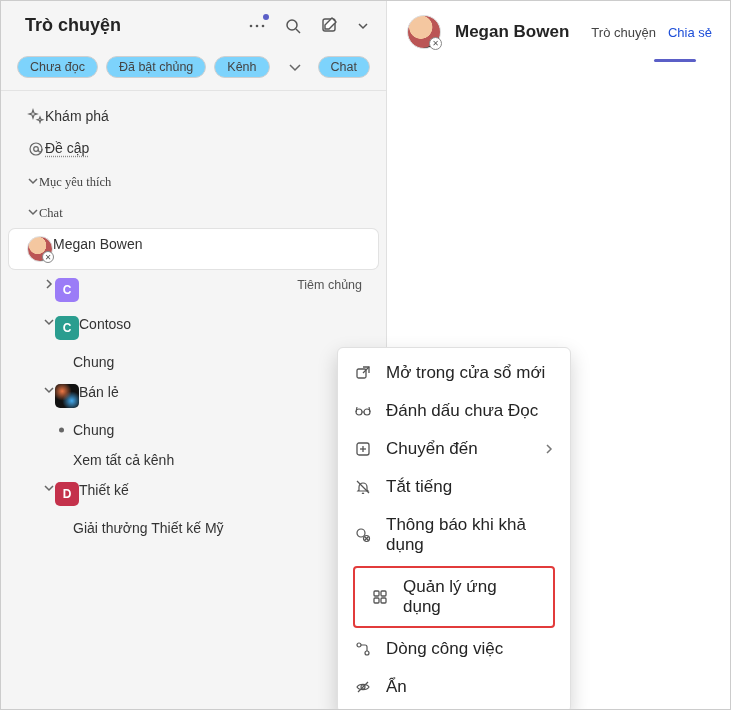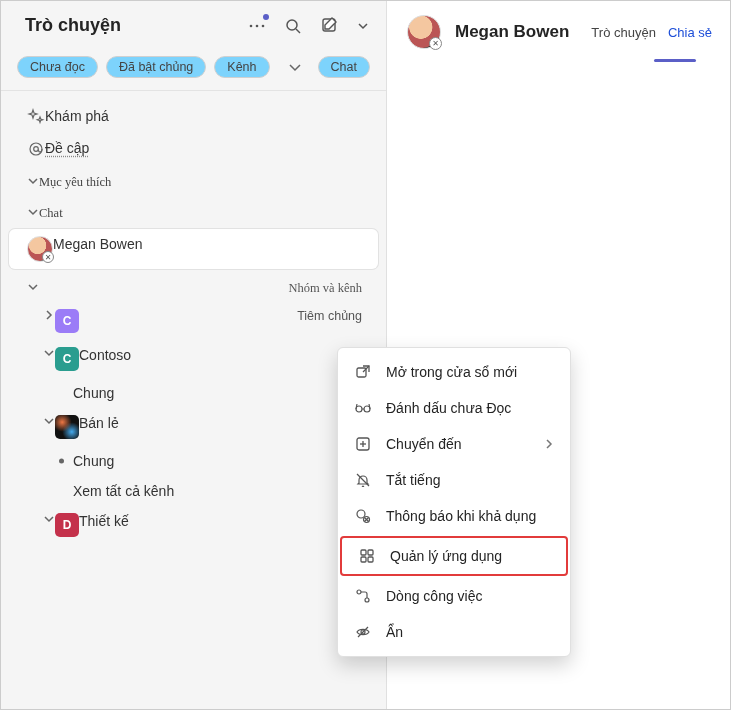--- a/index.html
+++ b/index.html
@@ -129,26 +129,26 @@
     width: 234px;
     background:#fff;
     border:1px solid #e0e0e0;
     border-radius:6px;
     box-shadow: 0 8px 20px rgba(0,0,0,0.18);
     padding:6px 0;
     z-index: 50;
   }
   .menu-item {
     display:flex; align-items:center; gap:14px;
-    padding:9px 16px; font-size:14px; color:#242424; cursor:pointer;
+    padding:9px 16px; font-size:17px; color:#242424; cursor:pointer;
   }
   .menu-item .mi-icon { width:18px; height:18px; flex:0 0 18px; display:flex; align-items:center; justify-content:center; color:#555; }
   .menu-item .mi-chevron { margin-left:auto; color:#777; }
   .menu-highlight {
-    border:2.5px solid #E23B3B; border-radius:4px; margin:2px 2px;
+    border:2.5px solid #E23B3B; border-radius:4px; margin:2px 15px;
   }
 
   svg { display:block; }
 </style>
 </head>
 <body>
 
 <div class="layout">
 
   <div class="left-pane">
@@ -239,28 +239,20 @@
         <span>Chat</span>
       </div>
 
       <div class="nav-item chat-item selected">
         <span class="avatar">
           <span class="presence">✕</span>
         </span>
         <span>Megan Bowen</span>
       </div>
 
-      <div class="nav-item section" style="justify-content:flex-start;">
-        <span>
-          <svg width="12" height="12" viewBox="0 0 12 12" fill="none" stroke="#666" stroke-width="1.5">
-              <polyline points="2,4 6,8 10,4"></polyline>
-            </svg>
-        </span>
-        <span class="row-right">Nhóm và kênh</span>
-      </div>
 
       <div class="nav-item indent1">
         <span>
           <svg width="12" height="12" viewBox="0 0 12 12" fill="none" stroke="#666" stroke-width="1.5">
               <polyline points="4,2 8,6 4,10"></polyline>
             </svg>
         </span>
         <span class="team-sq team-violet">C</span>
         <span class="row-right">Tiêm chủng</span>
       </div>
@@ -295,20 +287,23 @@
       </div>
 
       <div class="nav-item indent1">
         <span>
           <svg width="12" height="12" viewBox="0 0 12 12" fill="none" stroke="#666" stroke-width="1.5">
               <polyline points="2,4 6,8 10,4"></polyline>
             </svg>
         </span>
         <span class="team-sq team-red">D</span>
         <span>Thiết kế</span>
+      </div>
+      <div class="nav-item indent2">
+        <span>Giải thưởng Thiết kế Mỹ</span>
       </div>
 
     </div>
   </div>
 
   <div class="right-pane">
     <div class="right-header">
       <span class="right-avatar">
         <span class="presence">✕</span>
       </span>

